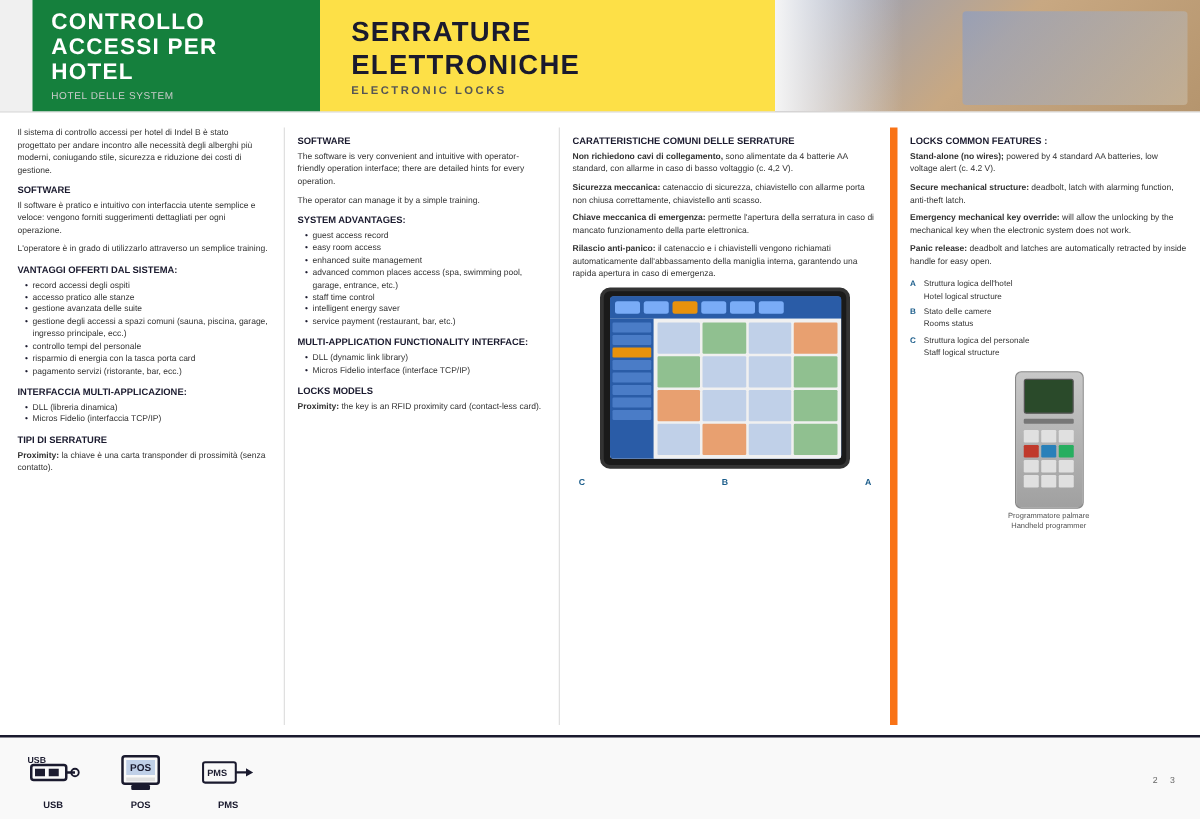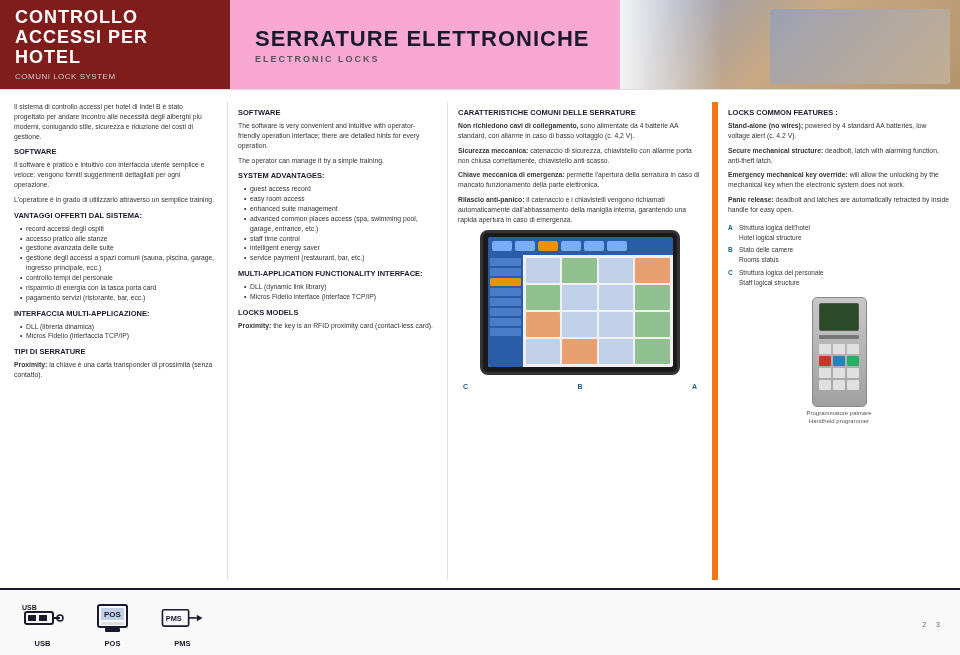--- a/index.html
+++ b/index.html
@@ -23,27 +23,28 @@
     
     .header-band {
       background: #f0f0f0;
       display: flex;
       align-items: stretch;
       height: 90px;
       border-bottom: 1px solid #ddd;
     }
 
     .header-left {
-      background: #7f1d1d;
+      background: #15803d;
       color: #fff;
       width: 230px;
       display: flex;
       flex-direction: column;
       justify-content: center;
       padding: 10px 15px;
+      margin-left: 26px;
     }
 
     .header-left .main-title {
       font-size: 18px;
       font-weight: bold;
       line-height: 1.1;
       letter-spacing: 1px;
       text-transform: uppercase;
     }
 
@@ -53,21 +54,21 @@
       letter-spacing: 0.5px;
       color: #ccc;
     }
 
     .header-right {
       flex: 1;
       display: flex;
       flex-direction: column;
       justify-content: center;
       padding: 10px 25px;
-      background: #f9a8d4;
+      background: #fde047;
     }
 
     .header-right .main-title {
       font-size: 22px;
       font-weight: bold;
       text-transform: uppercase;
       color: #1a1a2e;
       letter-spacing: 1px;
     }
 
@@ -367,21 +368,21 @@
 
   </style>
 </head>
 <body>
 
 <div class="page">
 
   <div class="header-band">
     <div class="header-left">
       <div class="main-title">CONTROLLO ACCESSI PER HOTEL</div>
-      <div class="sub-title">COMUNI LOCK SYSTEM</div>
+      <div class="sub-title">HOTEL DELLE SYSTEM</div>
     </div>
     <div class="header-right">
       <div class="main-title">SERRATURE ELETTRONICHE</div>
       <div class="sub-title">ELECTRONIC LOCKS</div>
     </div>
     <div class="header-image">
       <div class="header-image-overlay"></div>
 
       <div style="position:absolute;right:10px;bottom:5px;width:180px;height:75px;background:linear-gradient(135deg,#8b9dc3,#c8b8a0);border-radius:3px;opacity:0.7;"></div>
     </div>

